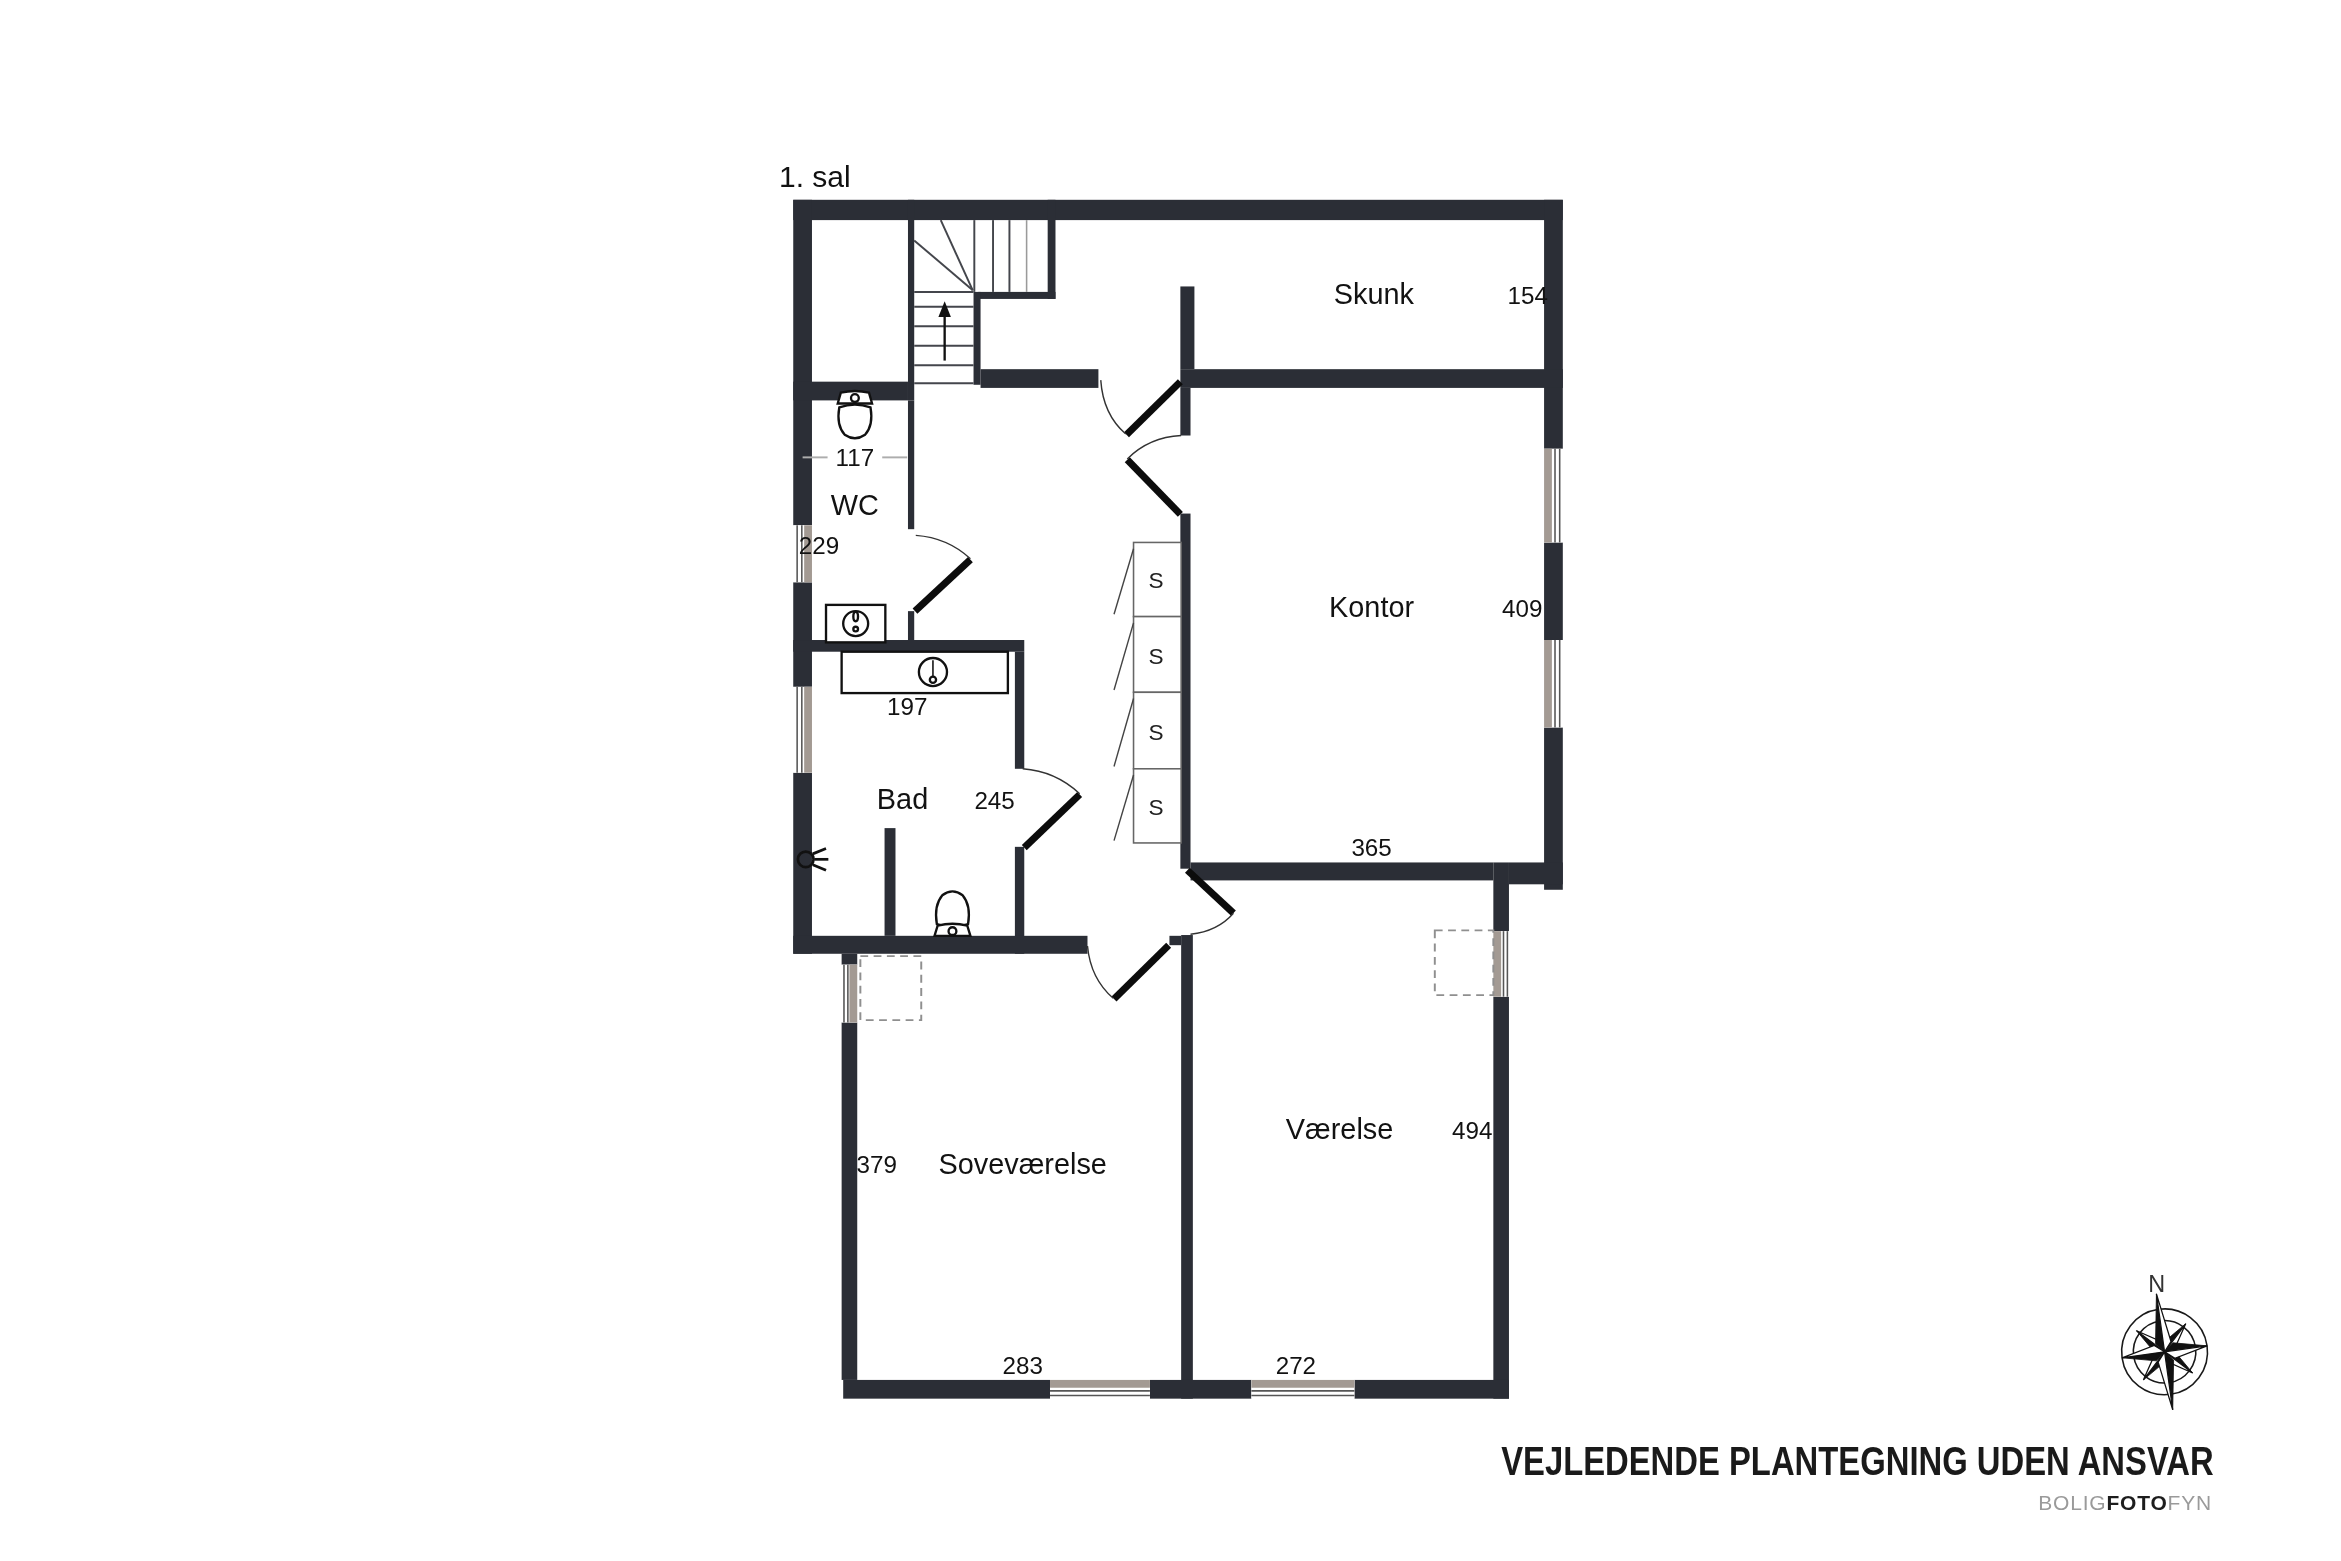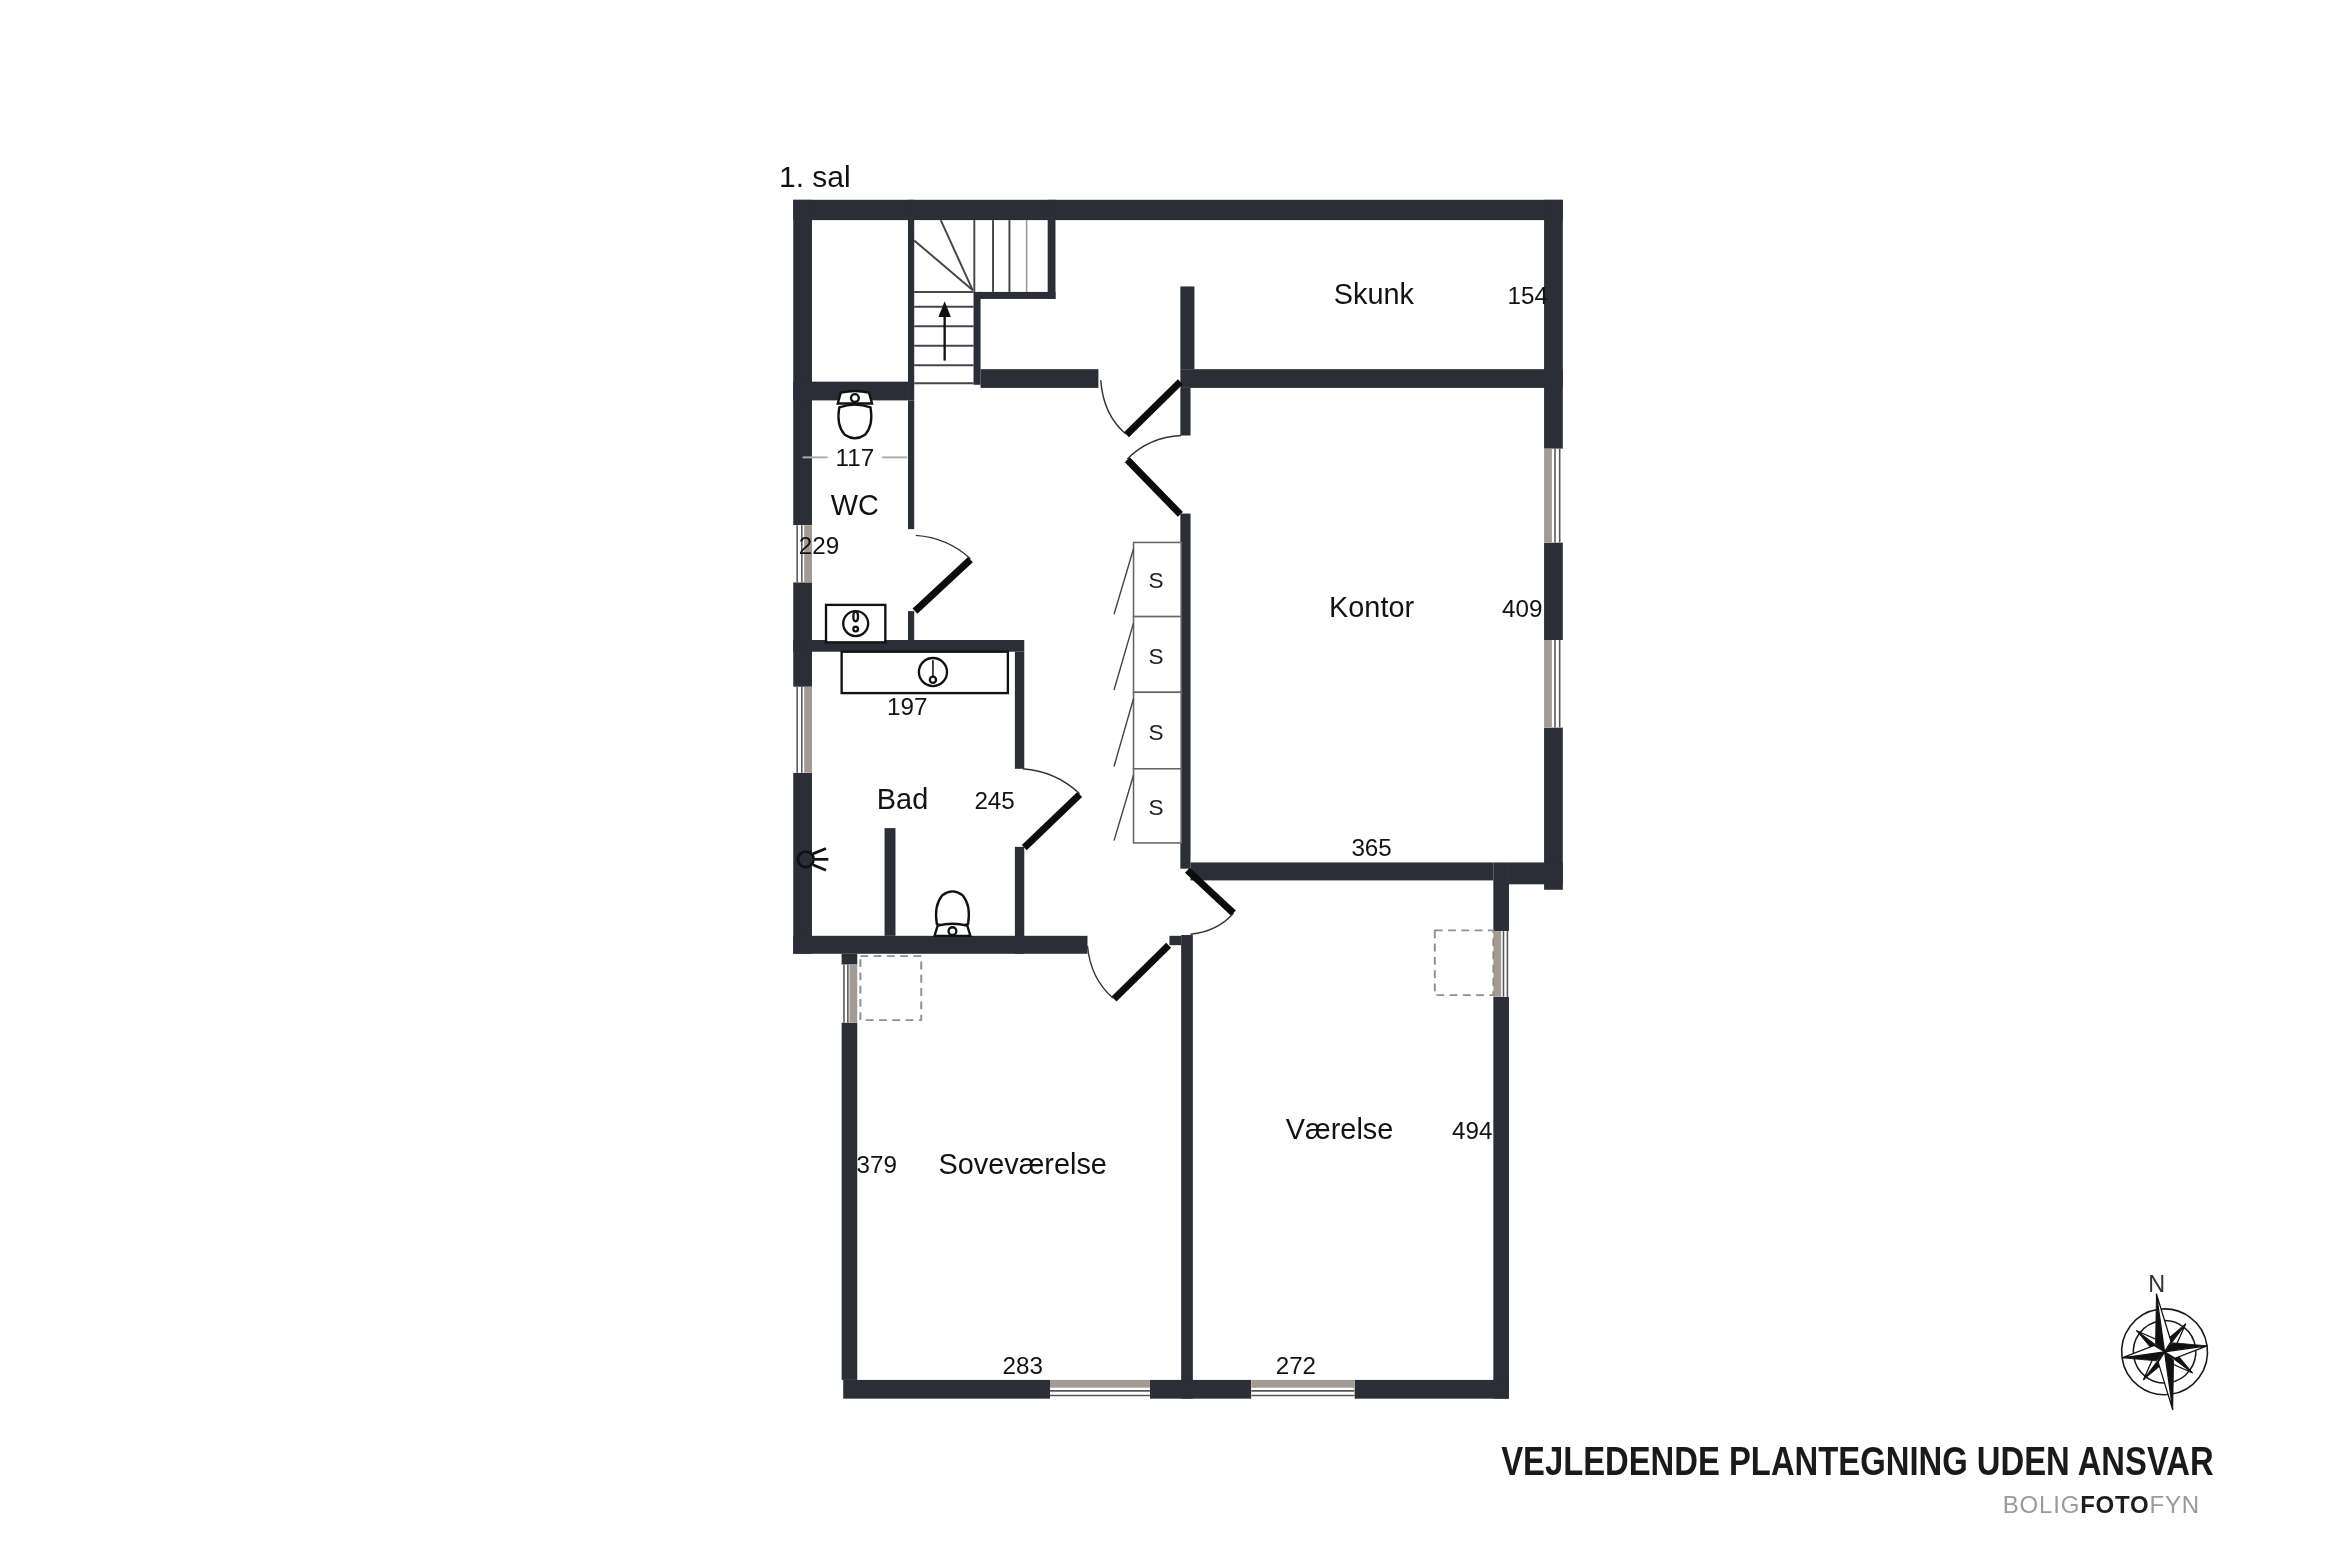--- a/index.html
+++ b/index.html
@@ -22,21 +22,21 @@
   .dim-label{font-size:31px;fill:#121212;}
   .s-label{font-size:29px;fill:#222;}
   .dim-dash{stroke:#adadad;stroke-width:2.5;}
   .compass-ring{fill:none;stroke:#1a1a1a;stroke-width:2;}
   .pt-dark{fill:#111;stroke:#111;stroke-width:1;}
   .pt-light{fill:#fff;stroke:#111;stroke-width:1.6;}
   .north{font-size:30px;fill:#333;}
   #floor-title{position:absolute;left:779px;top:160px;font-size:30px;color:#111;}
   #footer-disclaimer{position:absolute;right:78px;top:1438px;font-size:41px;font-weight:700;
      color:#1a1a1a;white-space:nowrap;transform:scaleX(0.80);transform-origin:100% 50%;}
-  #footer-brand{position:absolute;right:92px;top:1491px;font-size:24px;letter-spacing:0.8px;white-space:nowrap;}
+  #footer-brand{position:absolute;right:80px;top:1491px;font-size:21px;letter-spacing:0.8px;white-space:nowrap;}
   .brand-light{color:#9a9a9a;font-weight:400;}
   .brand-dark{color:#1d1d1d;font-weight:700;}
 </style>
 </head>
 <body>
 
 <div id="canvas">
 
   <div id="floor-title">1. sal</div>
 

